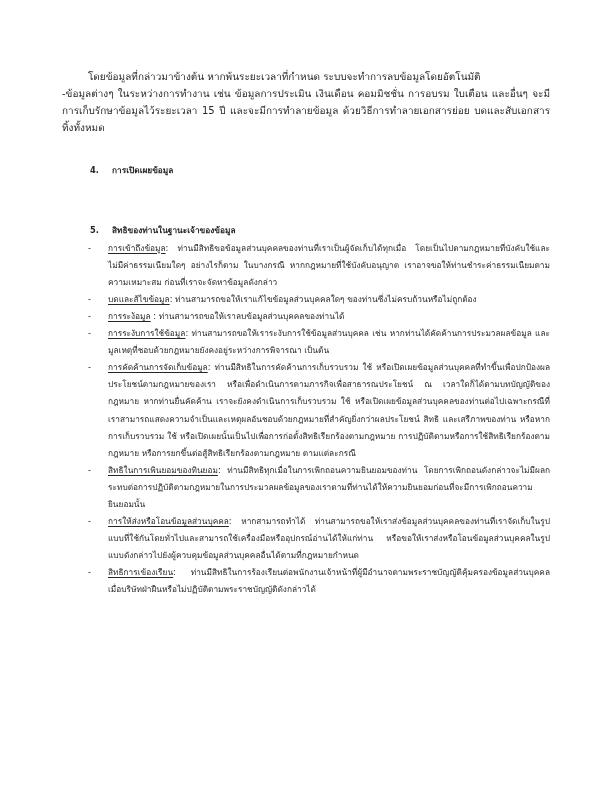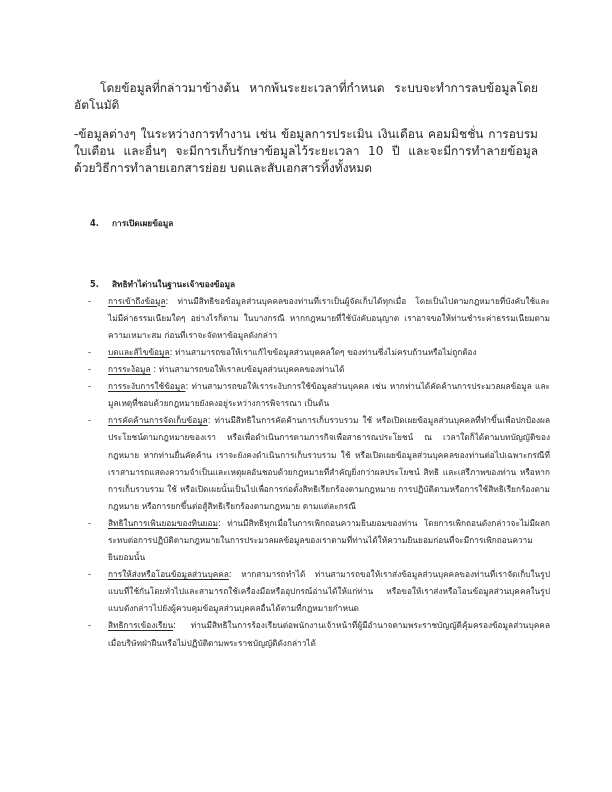--- a/index.html
+++ b/index.html
@@ -26,24 +26,24 @@
   }
 
   .doc-body {
     font-size: 8.3px;
     line-height: 17.1px;
     color: #262626;
   }
 
   
   .para {
-    margin: 12px;
+    margin: 0;
     text-align: justify;
     text-justify: inter-word;
-    font-size: 12px;
+    font-size: 10px;
     line-height: 17.1px;
   }
   .para.indent-first {
     text-indent: 26px;
   }
   .para.hanging-dash {
     text-indent: 0;
   }
 
   
@@ -100,36 +100,36 @@
   }
 </style>
 </head>
 <body>
 
 <div class="page">
   <div class="doc-body">
 
     <p class="para indent-first">โดยข้อมูลที่กล่าวมาข้างต้น หากพ้นระยะเวลาที่กำหนด ระบบจะทำการลบข้อมูลโดยอัตโนมัติ</p>
 
-    <p class="para hanging-dash">-ข้อมูลต่างๆ ในระหว่างการทำงาน เช่น ข้อมูลการประเมิน เงินเดือน คอมมิชชั่น การอบรม ใบเตือน และอื่นๆ จะมีการเก็บรักษาข้อมูลไว้ระยะเวลา 10 ปี และจะมีการทำลายข้อมูล ด้วยวิธีการทำลายเอกสารย่อย บดและสับเอกสารทิ้งทั้งหมด</p>
+    <p class="para hanging-dash">-ข้อมูลต่างๆ ในระหว่างการทำงาน เช่น ข้อมูลการประเมิน เงินเดือน คอมมิชชั่น การอบรม ใบเตือน และอื่นๆ จะมีการเก็บรักษาข้อมูลไว้ระยะเวลา 15 ปี และจะมีการทำลายข้อมูล ด้วยวิธีการทำลายเอกสารย่อย บดและสับเอกสารทิ้งทั้งหมด</p>
 
     <div class="gap-lg"></div>
 
     <div class="section-heading">
       <span class="sec-num">4.</span>
       <span class="sec-title">การเปิดเผยข้อมูล</span>
     </div>
 
 
     <div class="gap-lg"></div>
     <div class="gap-md"></div>
 
     <div class="section-heading">
       <span class="sec-num">5.</span>
-      <span class="sec-title">สิทธิทำได่านในฐานะเจ้าของข้อมูล</span>
+      <span class="sec-title">สิทธิของท่านในฐานะเจ้าของข้อมูล</span>
     </div>
 
 
     <ul class="bullet-list" id="rights-list">
         <li class="bullet-item"><span class="dash">-</span><span class="lead-term">การเข้าถึงข้อมูล</span><span>: </span><span>ท่านมีสิทธิขอข้อมูลส่วนบุคคลของท่านที่เราเป็นผู้จัดเก็บได้ทุกเมื่อ โดยเป็นไปตามกฎหมายที่บังคับใช้และไม่มีค่าธรรมเนียมใดๆ อย่างไรก็ตาม ในบางกรณี หากกฎหมายที่ใช้บังคับอนุญาต เราอาจขอให้ท่านชำระค่าธรรมเนียมตามความเหมาะสม ก่อนที่เราจะจัดหาข้อมูลดังกล่าว</span></li>
         <li class="bullet-item"><span class="dash">-</span><span class="lead-term">บดและส้ไขข้อมูล</span><span>: </span><span>ท่านสามารถขอให้เราแก้ไขข้อมูลส่วนบุคคลใดๆ ของท่านซึ่งไม่ครบถ้วนหรือไม่ถูกต้อง</span></li>
         <li class="bullet-item"><span class="dash">-</span><span class="lead-term">การระง้อมูล</span><span> : </span><span>ท่านสามารถขอให้เราลบข้อมูลส่วนบุคคลของท่านได้</span></li>
         <li class="bullet-item"><span class="dash">-</span><span class="lead-term">การระงับการใช้ข้อมูล</span><span>: </span><span>ท่านสามารถขอให้เราระงับการใช้ข้อมูลส่วนบุคคล เช่น หากท่านได้คัดค้านการประมวลผลข้อมูล และมูลเหตุที่ชอบด้วยกฎหมายยังคงอยู่ระหว่างการพิจารณา เป็นต้น</span></li>
         <li class="bullet-item"><span class="dash">-</span><span class="lead-term">การคัดค้านการจัดเก็บข้อมูล</span><span>: </span><span>ท่านมีสิทธิในการคัดค้านการเก็บรวบรวม ใช้ หรือเปิดเผยข้อมูลส่วนบุคคลที่ทำขึ้นเพื่อปกป้องผลประโยชน์ตามกฎหมายของเรา หรือเพื่อดำเนินการตามภารกิจเพื่อสาธารณประโยชน์ ณ เวลาใดก็ได้ตามบทบัญญัติของกฎหมาย หากท่านยื่นคัดค้าน เราจะยังคงดำเนินการเก็บรวบรวม ใช้ หรือเปิดเผยข้อมูลส่วนบุคคลของท่านต่อไปเฉพาะกรณีที่เราสามารถแสดงความจำเป็นและเหตุผลอันชอบด้วยกฎหมายที่สำคัญยิ่งกว่าผลประโยชน์ สิทธิ และเสรีภาพของท่าน หรือหากการเก็บรวบรวม ใช้ หรือเปิดเผยนั้นเป็นไปเพื่อการก่อตั้งสิทธิเรียกร้องตามกฎหมาย การปฏิบัติตามหรือการใช้สิทธิเรียกร้องตามกฎหมาย หรือการยกขึ้นต่อสู้สิทธิเรียกร้องตามกฎหมาย ตามแต่ละกรณี</span></li>
         <li class="bullet-item"><span class="dash">-</span><span class="lead-term">สิทธิในการเพินยอมของทินยอม</span><span>: </span><span>ท่านมีสิทธิทุกเมื่อในการเพิกถอนความยินยอมของท่าน โดยการเพิกถอนดังกล่าวจะไม่มีผลกระทบต่อการปฏิบัติตามกฎหมายในการประมวลผลข้อมูลของเราตามที่ท่านได้ให้ความยินยอมก่อนที่จะมีการเพิกถอนความยินยอมนั้น</span></li>

